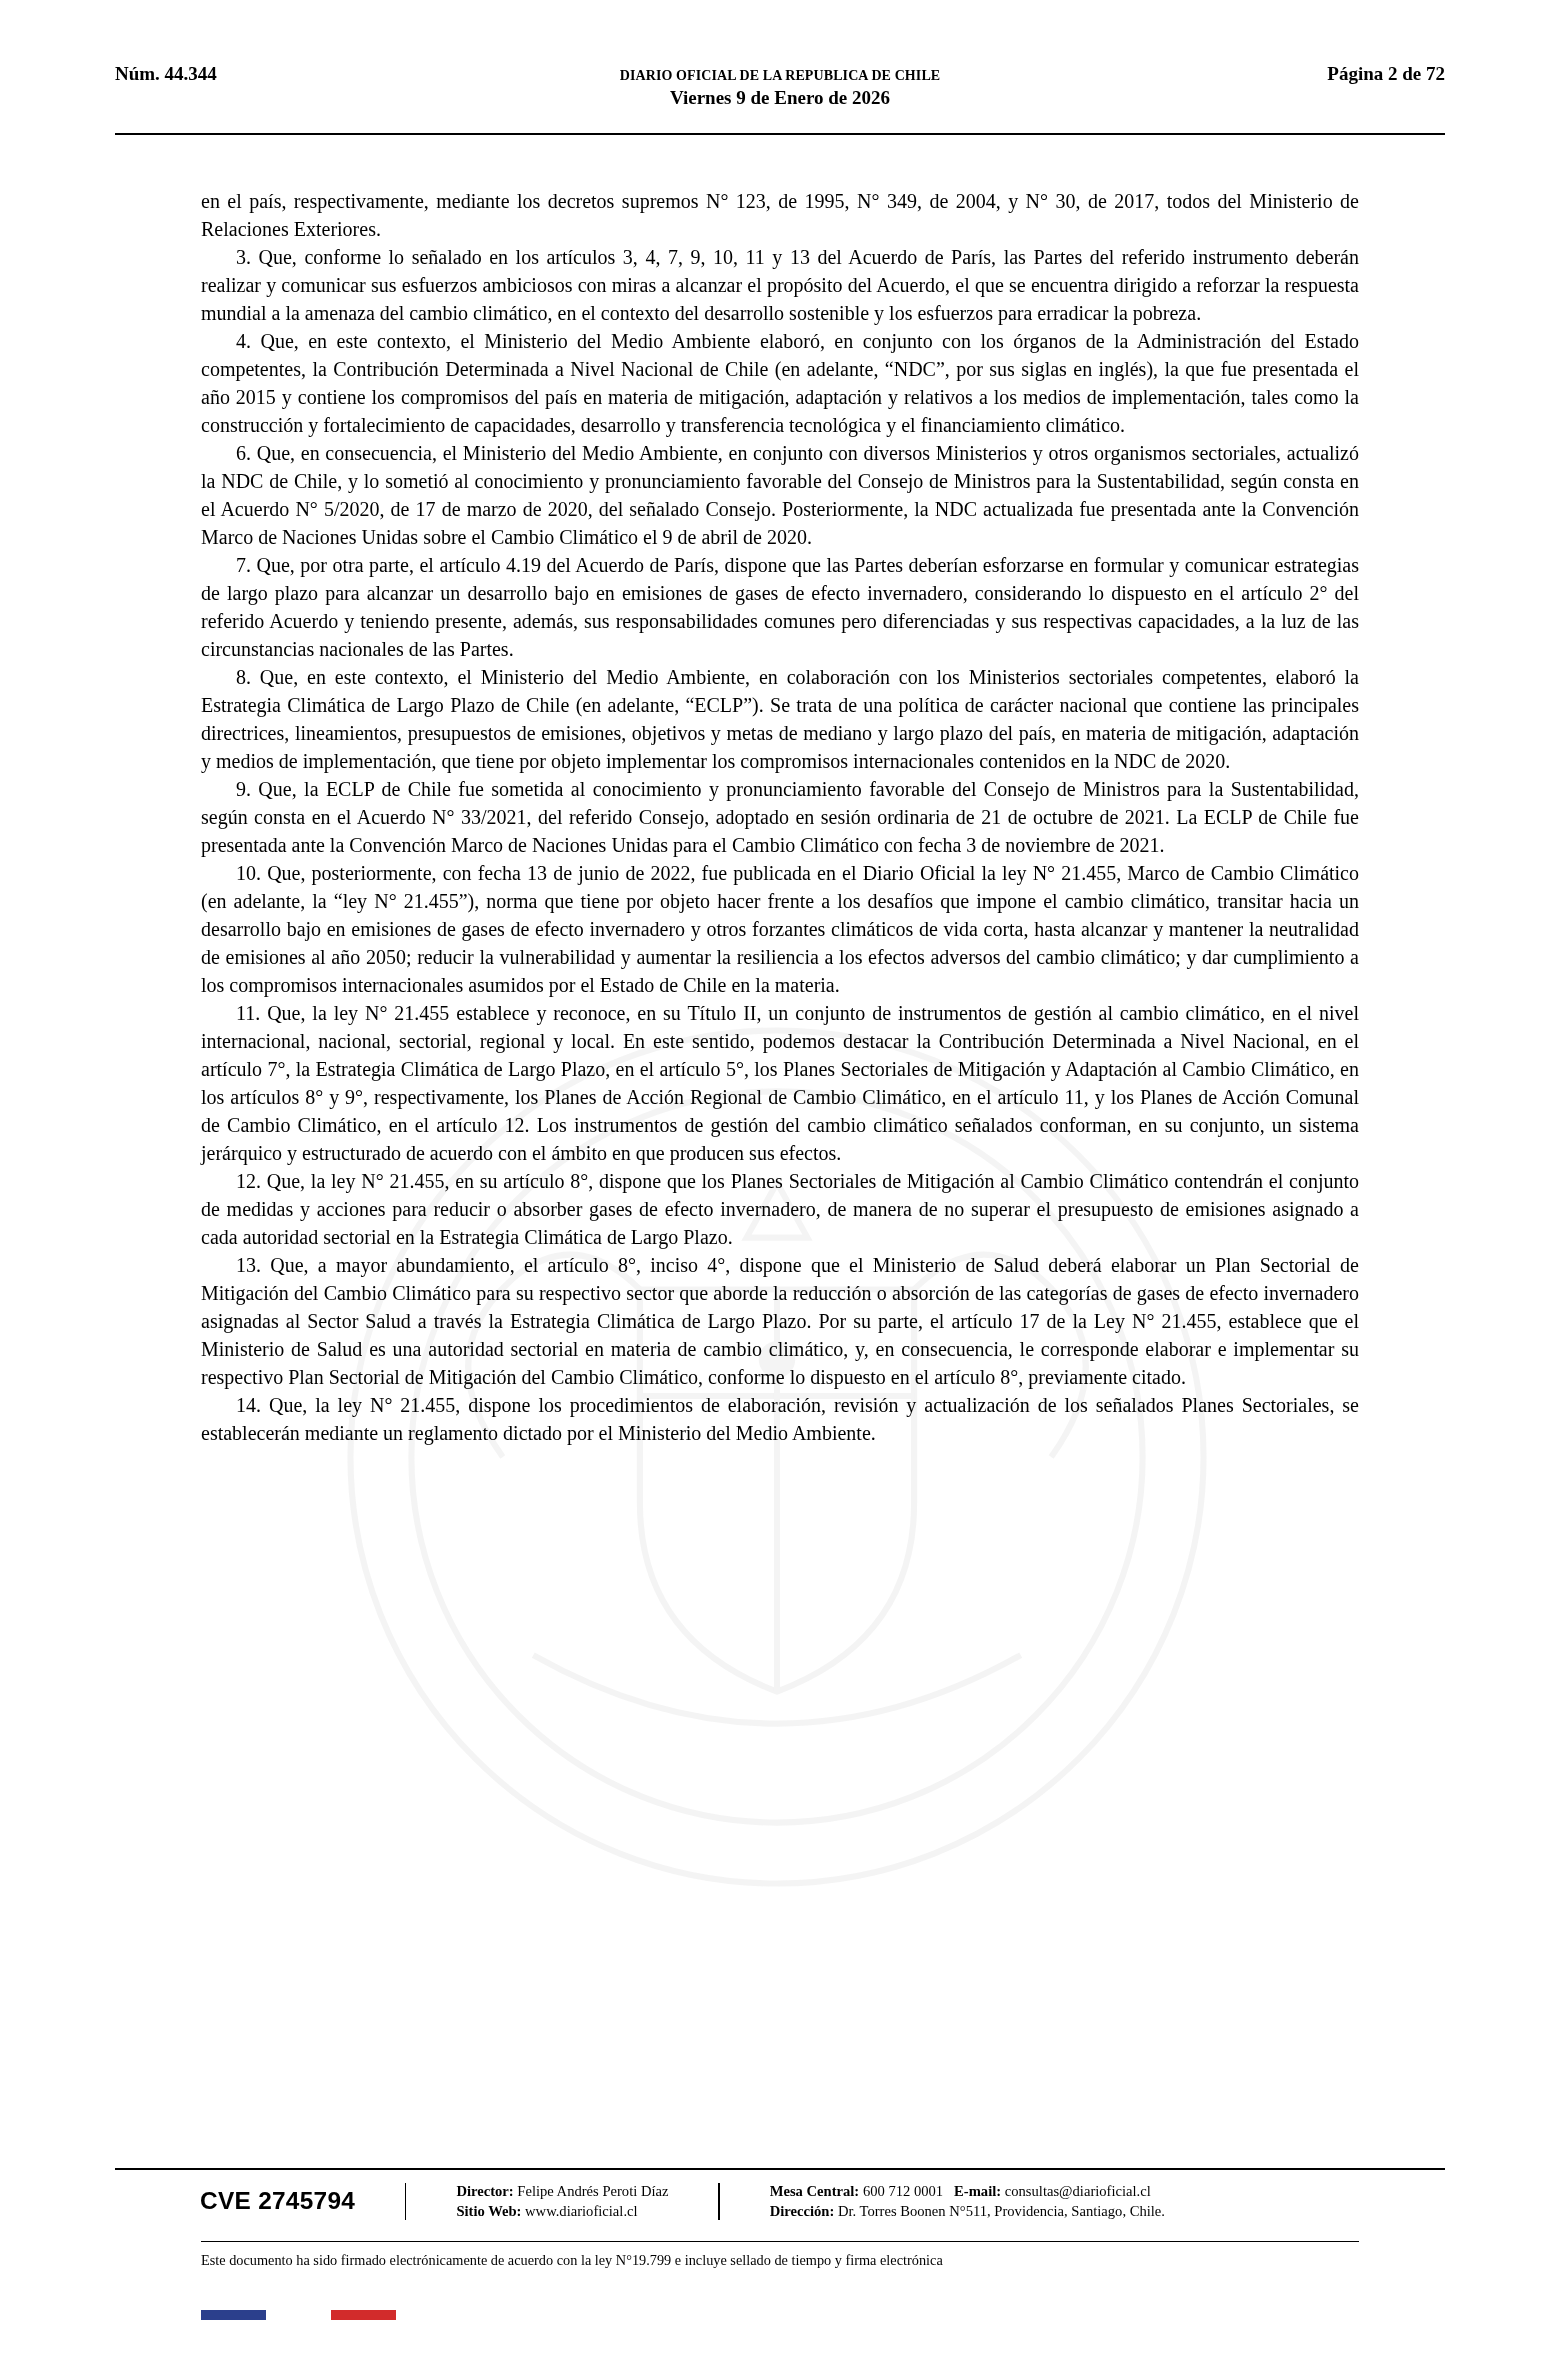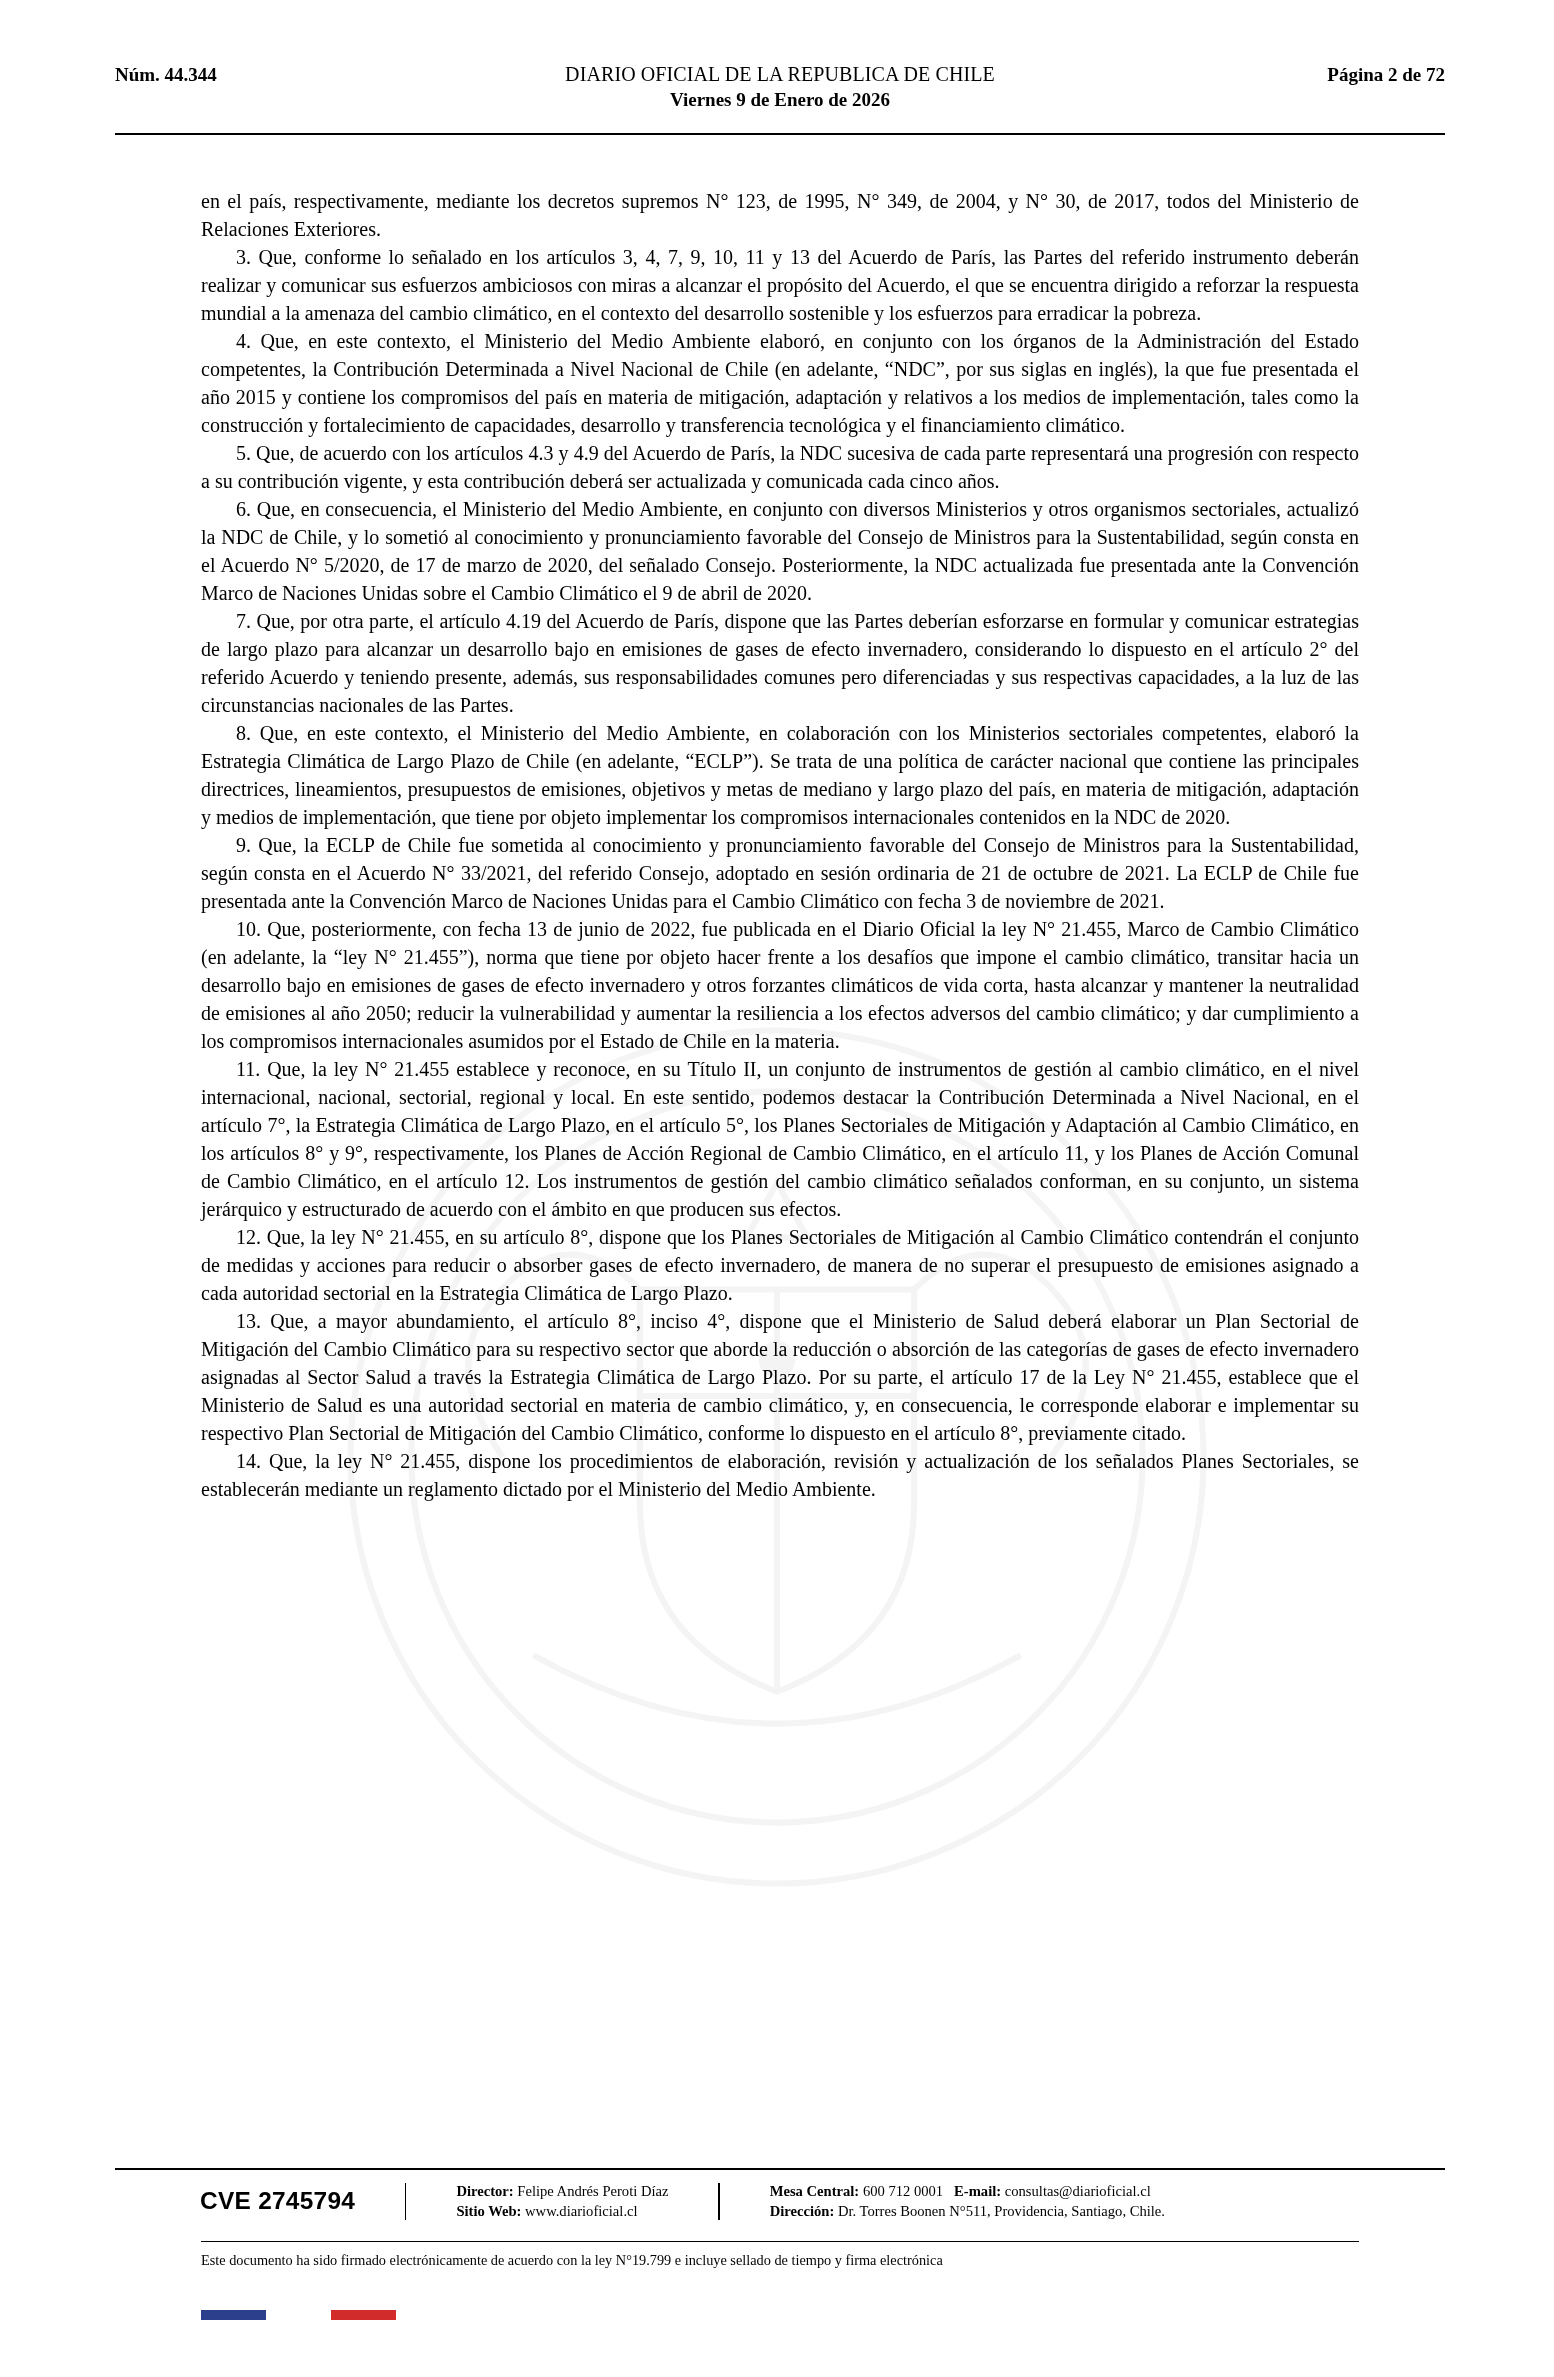--- a/index.html
+++ b/index.html
@@ -55,22 +55,22 @@
     font-size: 19px;
     white-space: nowrap;
   }
   .header-left { width: 262px; }
   .header-right { width: 262px; text-align: right; }
   .header-center {
     flex: 1;
     text-align: center;
   }
   .header-title {
-    font-weight: normal;
-    font-size: 20px;
+    font-weight: bold;
+    font-size: 14px;
     letter-spacing: 0.1px;
   }
   .header-date {
     font-weight: bold;
     font-size: 19px;
     margin-top: 3px;
   }
   .header-rule {
     position: absolute;
     top: 133px;
@@ -213,21 +213,20 @@
       </div>
       <div class="header-right">Página 2 de 72</div>
     </div>
   </div>
   <div class="header-rule"></div>
 
   <div class="content">
     <p class="noindent">en el país, respectivamente, mediante los decretos supremos N° 123, de 1995, N° 349, de 2004, y N° 30, de 2017, todos del Ministerio de Relaciones Exteriores.</p>
     <p>3. Que, conforme lo señalado en los artículos 3, 4, 7, 9, 10, 11 y 13 del Acuerdo de París, las Partes del referido instrumento deberán realizar y comunicar sus esfuerzos ambiciosos con miras a alcanzar el propósito del Acuerdo, el que se encuentra dirigido a reforzar la respuesta mundial a la amenaza del cambio climático, en el contexto del desarrollo sostenible y los esfuerzos para erradicar la pobreza.</p>
     <p>4. Que, en este contexto, el Ministerio del Medio Ambiente elaboró, en conjunto con los órganos de la Administración del Estado competentes, la Contribución Determinada a Nivel Nacional de Chile (en adelante, “NDC”, por sus siglas en inglés), la que fue presentada el año 2015 y contiene los compromisos del país en materia de mitigación, adaptación y relativos a los medios de implementación, tales como la construcción y fortalecimiento de capacidades, desarrollo y transferencia tecnológica y el financiamiento climático.</p>
-    <p>5. Que, de acuerdo con los artículos 4.3 y 4.9 del Acuerdo de París, la NDC sucesiva de cada parte representará una progresión con respecto a su contribución vigente, y esta contribución deberá ser actualizada y comunicada cada cinco años.</p>
     <p>6. Que, en consecuencia, el Ministerio del Medio Ambiente, en conjunto con diversos Ministerios y otros organismos sectoriales, actualizó la NDC de Chile, y lo sometió al conocimiento y pronunciamiento favorable del Consejo de Ministros para la Sustentabilidad, según consta en el Acuerdo N° 5/2020, de 17 de marzo de 2020, del señalado Consejo. Posteriormente, la NDC actualizada fue presentada ante la Convención Marco de Naciones Unidas sobre el Cambio Climático el 9 de abril de 2020.</p>
     <p>7. Que, por otra parte, el artículo 4.19 del Acuerdo de París, dispone que las Partes deberían esforzarse en formular y comunicar estrategias de largo plazo para alcanzar un desarrollo bajo en emisiones de gases de efecto invernadero, considerando lo dispuesto en el artículo 2° del referido Acuerdo y teniendo presente, además, sus responsabilidades comunes pero diferenciadas y sus respectivas capacidades, a la luz de las circunstancias nacionales de las Partes.</p>
     <p>8. Que, en este contexto, el Ministerio del Medio Ambiente, en colaboración con los Ministerios sectoriales competentes, elaboró la Estrategia Climática de Largo Plazo de Chile (en adelante, “ECLP”). Se trata de una política de carácter nacional que contiene las principales directrices, lineamientos, presupuestos de emisiones, objetivos y metas de mediano y largo plazo del país, en materia de mitigación, adaptación y medios de implementación, que tiene por objeto implementar los compromisos internacionales contenidos en la NDC de 2020.</p>
     <p>9. Que, la ECLP de Chile fue sometida al conocimiento y pronunciamiento favorable del Consejo de Ministros para la Sustentabilidad, según consta en el Acuerdo N° 33/2021, del referido Consejo, adoptado en sesión ordinaria de 21 de octubre de 2021. La ECLP de Chile fue presentada ante la Convención Marco de Naciones Unidas para el Cambio Climático con fecha 3 de noviembre de 2021.</p>
     <p>10. Que, posteriormente, con fecha 13 de junio de 2022, fue publicada en el Diario Oficial la ley N° 21.455, Marco de Cambio Climático (en adelante, la “ley N° 21.455”), norma que tiene por objeto hacer frente a los desafíos que impone el cambio climático, transitar hacia un desarrollo bajo en emisiones de gases de efecto invernadero y otros forzantes climáticos de vida corta, hasta alcanzar y mantener la neutralidad de emisiones al año 2050; reducir la vulnerabilidad y aumentar la resiliencia a los efectos adversos del cambio climático; y dar cumplimiento a los compromisos internacionales asumidos por el Estado de Chile en la materia.</p>
     <p>11. Que, la ley N° 21.455 establece y reconoce, en su Título II, un conjunto de instrumentos de gestión al cambio climático, en el nivel internacional, nacional, sectorial, regional y local. En este sentido, podemos destacar la Contribución Determinada a Nivel Nacional, en el artículo 7°, la Estrategia Climática de Largo Plazo, en el artículo 5°, los Planes Sectoriales de Mitigación y Adaptación al Cambio Climático, en los artículos 8° y 9°, respectivamente, los Planes de Acción Regional de Cambio Climático, en el artículo 11, y los Planes de Acción Comunal de Cambio Climático, en el artículo 12. Los instrumentos de gestión del cambio climático señalados conforman, en su conjunto, un sistema jerárquico y estructurado de acuerdo con el ámbito en que producen sus efectos.</p>
     <p>12. Que, la ley N° 21.455, en su artículo 8°, dispone que los Planes Sectoriales de Mitigación al Cambio Climático contendrán el conjunto de medidas y acciones para reducir o absorber gases de efecto invernadero, de manera de no superar el presupuesto de emisiones asignado a cada autoridad sectorial en la Estrategia Climática de Largo Plazo.</p>
     <p>13. Que, a mayor abundamiento, el artículo 8°, inciso 4°, dispone que el Ministerio de Salud deberá elaborar un Plan Sectorial de Mitigación del Cambio Climático para su respectivo sector que aborde la reducción o absorción de las categorías de gases de efecto invernadero asignadas al Sector Salud a través la Estrategia Climática de Largo Plazo. Por su parte, el artículo 17 de la Ley N° 21.455, establece que el Ministerio de Salud es una autoridad sectorial en materia de cambio climático, y, en consecuencia, le corresponde elaborar e implementar su respectivo Plan Sectorial de Mitigación del Cambio Climático, conforme lo dispuesto en el artículo 8°, previamente citado.</p>
     <p>14. Que, la ley N° 21.455, dispone los procedimientos de elaboración, revisión y actualización de los señalados Planes Sectoriales, se establecerán mediante un reglamento dictado por el Ministerio del Medio Ambiente.</p>
   </div>

